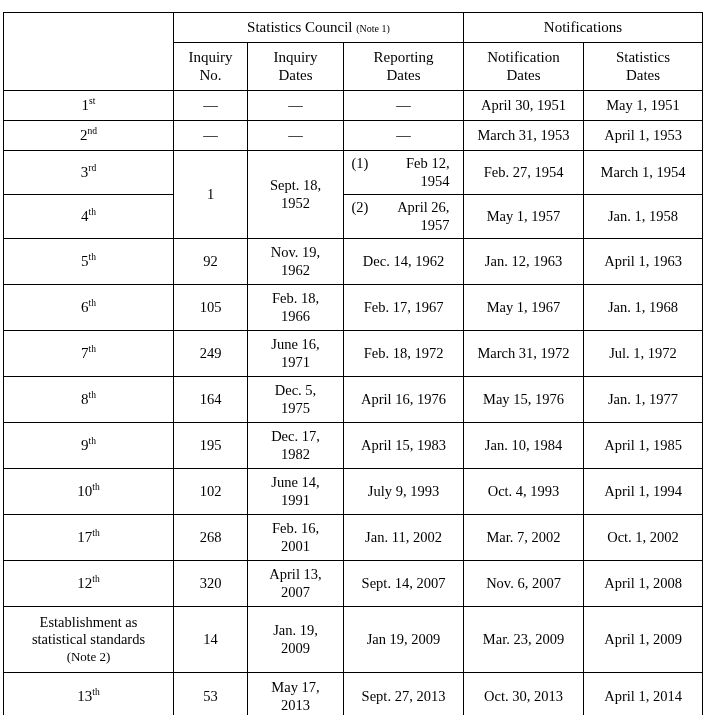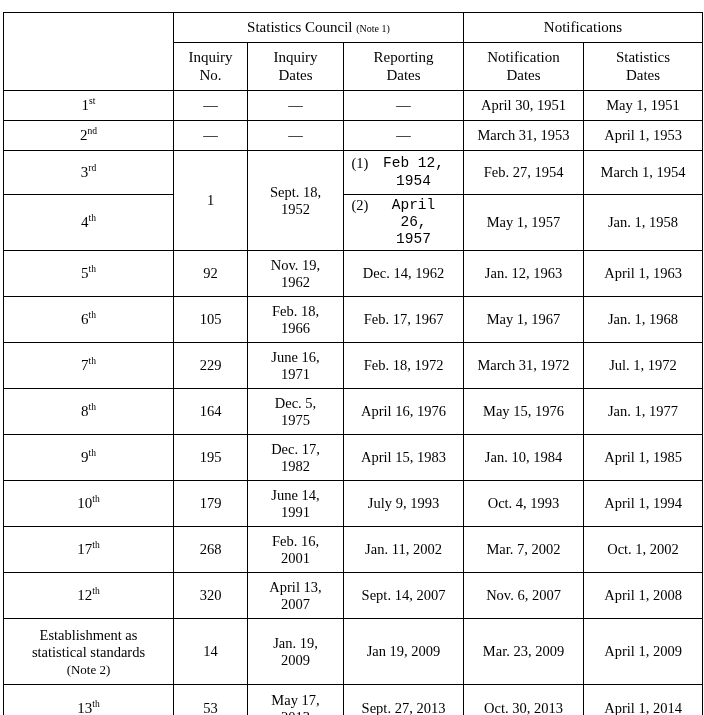--- a/index.html
+++ b/index.html
@@ -75,22 +75,21 @@
     width: 104px;
   }
   .rep-num {
     display: inline-block;
     width: 26px;
   }
   .rep-text {
     display: inline-block;
     vertical-align: top;
     width: 72px;
-    text-align: center;
-    font-family: Liberation Mono, monospace;
+    text-align: right;
   }
   td.estab {
     font-size: 14.5px;
     line-height: 1.25;
     padding: 4px 6px;
   }
   td.estab .note-2 {
     font-size: 13px;
     display: block;
     margin-top: 1px;
@@ -184,21 +183,21 @@
         <td>105</td>
         <td class="two-line">Feb. 18,
 1966</td>
         <td>Feb. 17, 1967</td>
         <td>May 1, 1967</td>
         <td>Jan. 1, 1968</td>
       </tr>
 
       <tr class="r-7">
         <td><span class="ord">7</span><sup>th</sup></td>
-        <td>229</td>
+        <td>249</td>
         <td class="two-line">June 16,
 1971</td>
         <td>Feb. 18, 1972</td>
         <td>March 31, 1972</td>
         <td>Jul. 1, 1972</td>
       </tr>
 
       <tr class="r-8">
         <td><span class="ord">8</span><sup>th</sup></td>
         <td>164</td>
@@ -214,21 +213,21 @@
         <td>195</td>
         <td class="two-line">Dec. 17,
 1982</td>
         <td>April 15, 1983</td>
         <td>Jan. 10, 1984</td>
         <td>April 1, 1985</td>
       </tr>
 
       <tr class="r-10">
         <td><span class="ord">10</span><sup>th</sup></td>
-        <td>179</td>
+        <td>102</td>
         <td class="two-line">June 14,
 1991</td>
         <td>July 9, 1993</td>
         <td>Oct. 4, 1993</td>
         <td>April 1, 1994</td>
       </tr>
 
       <tr class="r-11">
         <td><span class="ord">17</span><sup>th</sup></td>
         <td>268</td>

